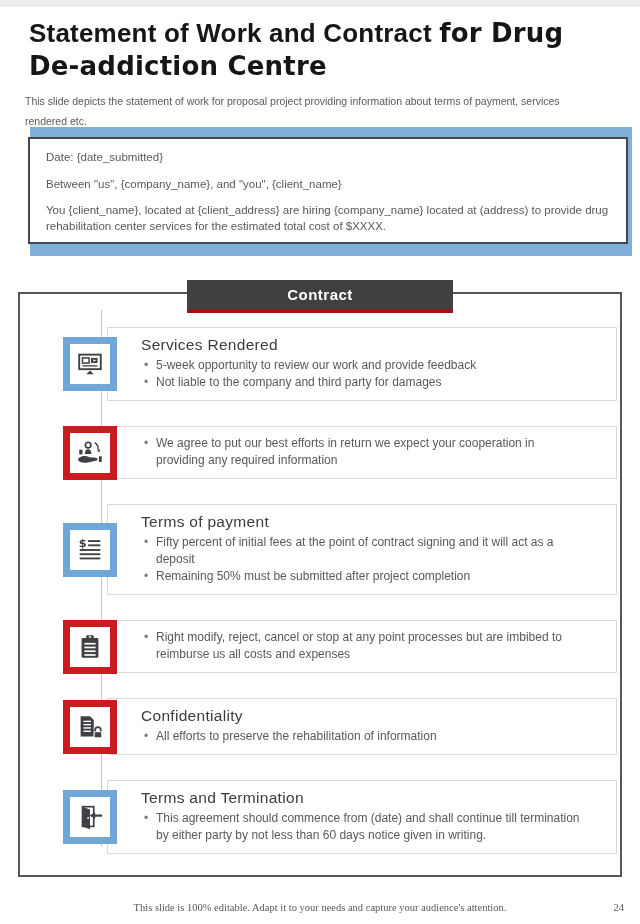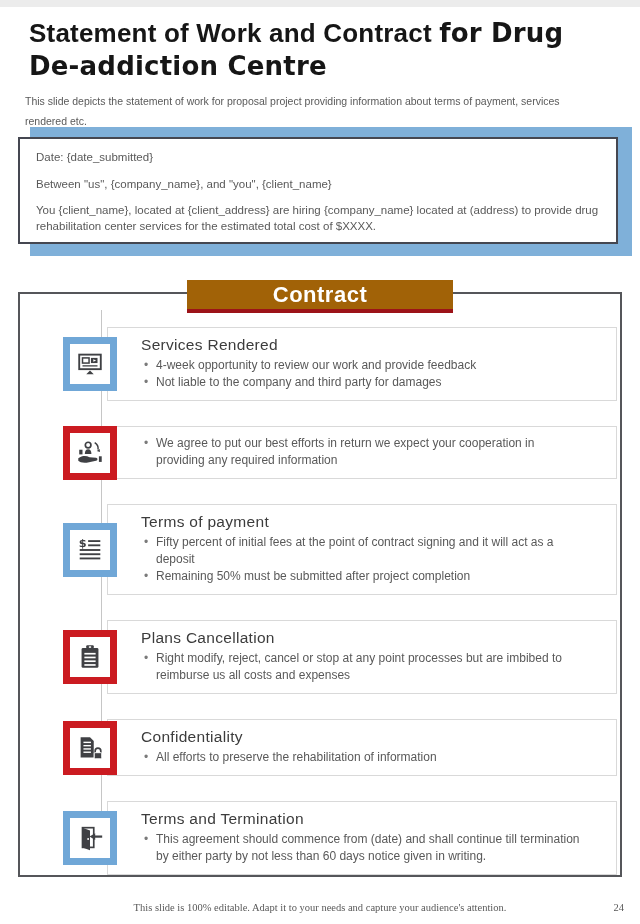--- a/index.html
+++ b/index.html
@@ -17,36 +17,36 @@
   
   .header { position:absolute; top:13px; left:25px; right:18px; }
   .title { margin:4px; font-size:26px; line-height:1.28; color:#161616; font-weight:700; letter-spacing:0.2px; }
   .title .t2 { font-family:"DejaVu Sans", sans-serif; }
   .subtitle { margin-top:7px; max-width:555px; font-size:10.5px; line-height:1.95; color:#5a5a5a; }
 
   
   .sow { position:absolute; top:124px; left:0; width:640px; height:134px; }
   .sow-blue { position:absolute; left:30px; top:3px; width:602px; height:129px; background:#7fb0d9; }
   .sow-white {
-    position:absolute; left:18px; top:13px; width:600px; height:107px;
+    position:absolute; left:28px; top:13px; width:600px; height:107px;
     background:#ffffff; border:2px solid #454751; padding:11px 16px 8px 16px;
     font-size:11.5px; color:#595959; line-height:1.35;
   }
   .sow-white p { margin:0 0 11px 0; }
   .sow-white p:last-child { margin-bottom:0; }
 
   
   .contract {
     position:absolute; left:18px; top:292px; width:604px; height:585px;
     border:2px solid #55565a; background:#fff;
   }
   .banner {
     position:absolute; top:-14px; left:50%; transform:translateX(-50%);
-    width:266px; height:33px; background:#a16207; border-bottom:4px solid #9c1318;
-    color:#ffffff; font-size:22px; font-weight:700; letter-spacing:0.5px;
+    width:266px; height:33px; background:#404040; border-bottom:4px solid #9c1318;
+    color:#ffffff; font-size:15px; font-weight:700; letter-spacing:0.5px;
     text-align:center; line-height:29px; z-index:3;
   }
   .spine { position:absolute; left:81px; top:16px; width:1px; height:536px; background:#c6c6c6; z-index:0; }
 
   .rows { position:absolute; left:87px; top:33px; width:510px; }
   .row { position:relative; margin-bottom:25px; }
   .row-box { border:1px solid #d9d9d9; background:#fff; padding:8px 12px 9px 33px; min-height:52px; }
   .row-title { margin:0 0 3px 0; font-size:15.5px; font-weight:400; color:#3c3c3c; letter-spacing:0.3px; }
   .row ul { margin:0; padding:0; list-style:none; max-width:440px; }
   .row li { position:relative; font-size:12px; color:#595959; line-height:1.42; padding-left:15px; }
@@ -101,21 +101,21 @@
               <rect x="17" y="9.5" width="7" height="5.5" fill="#3f4044"></rect>
               <polygon points="19.5,10.8 22.5,12.2 19.5,13.7" fill="#ffffff"></polygon>
               <line x1="8" y1="18" x2="24" y2="18" stroke="#3f4044" stroke-width="1.4"></line>
               <polygon points="16,23 12,27 20,27" fill="#3f4044"></polygon>
             </svg>
           </span>
         </div>
         <div class="row-box">
           <h3 class="row-title">Services Rendered</h3>
           <ul>
-            <li>4-week opportunity to review our work and provide feedback</li>
+            <li>5-week opportunity to review our work and provide feedback</li>
             <li>Not liable to the company and third party for damages</li>
           </ul>
         </div>
       </div>
 
       <div class="row">
         <div class="icon-frame red">
           <span>
             <svg width="30" height="30" viewBox="0 0 32 32">
               <circle cx="14" cy="7.5" r="3" fill="none" stroke="#3f4044" stroke-width="1.8"></circle>
@@ -165,21 +165,20 @@
               <rect x="12" y="3.5" width="8" height="5" rx="1" fill="#3f4044"></rect>
               <rect x="14.8" y="4.6" width="2.4" height="1.6" fill="#ffffff"></rect>
               <line x1="10" y1="12.5" x2="22" y2="12.5" stroke="#ffffff" stroke-width="1.8"></line>
               <line x1="10" y1="16.5" x2="22" y2="16.5" stroke="#ffffff" stroke-width="1.8"></line>
               <line x1="10" y1="20.5" x2="22" y2="20.5" stroke="#ffffff" stroke-width="1.8"></line>
               <line x1="10" y1="24.5" x2="22" y2="24.5" stroke="#ffffff" stroke-width="1.8"></line>
             </svg>
           </span>
         </div>
         <div class="row-box">
-          <h3 class="row-title">Plans Cancellation</h3>
           <ul>
             <li>Right modify, reject, cancel or stop at any point processes but are imbibed to reimburse us all costs and expenses</li>
           </ul>
         </div>
       </div>
 
       <div class="row">
         <div class="icon-frame red">
           <span>
             <svg width="30" height="30" viewBox="0 0 32 32">

